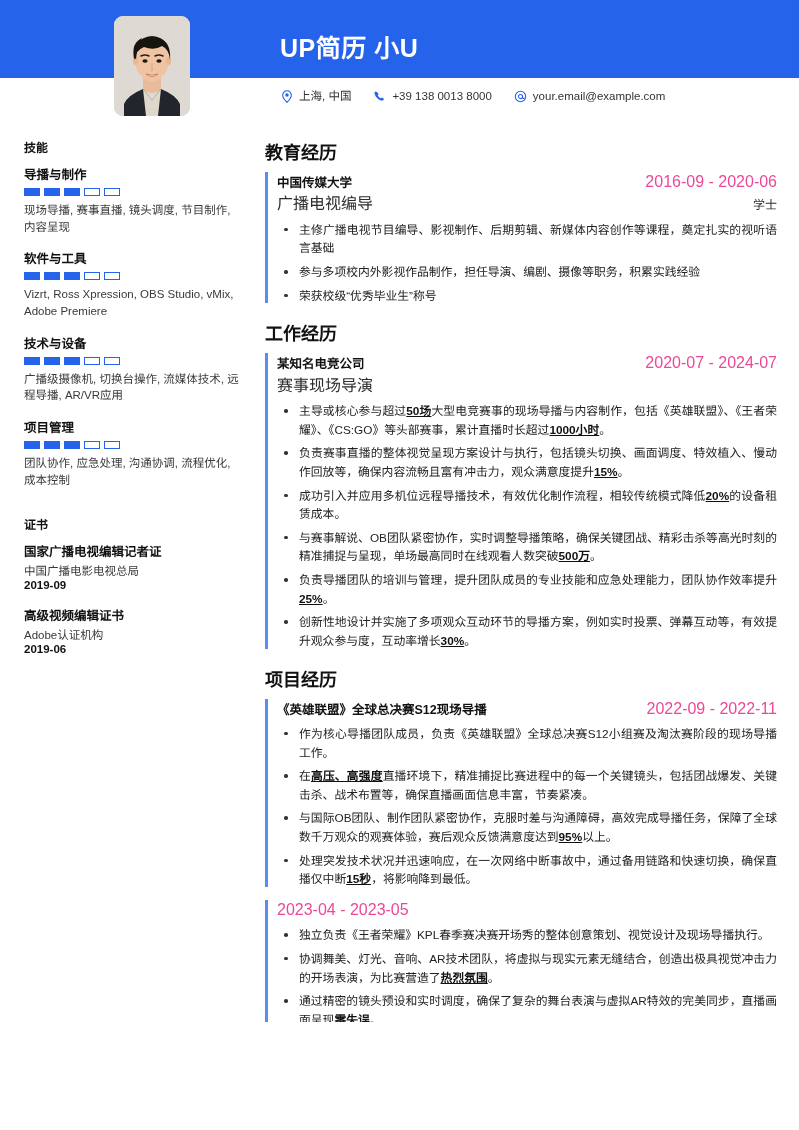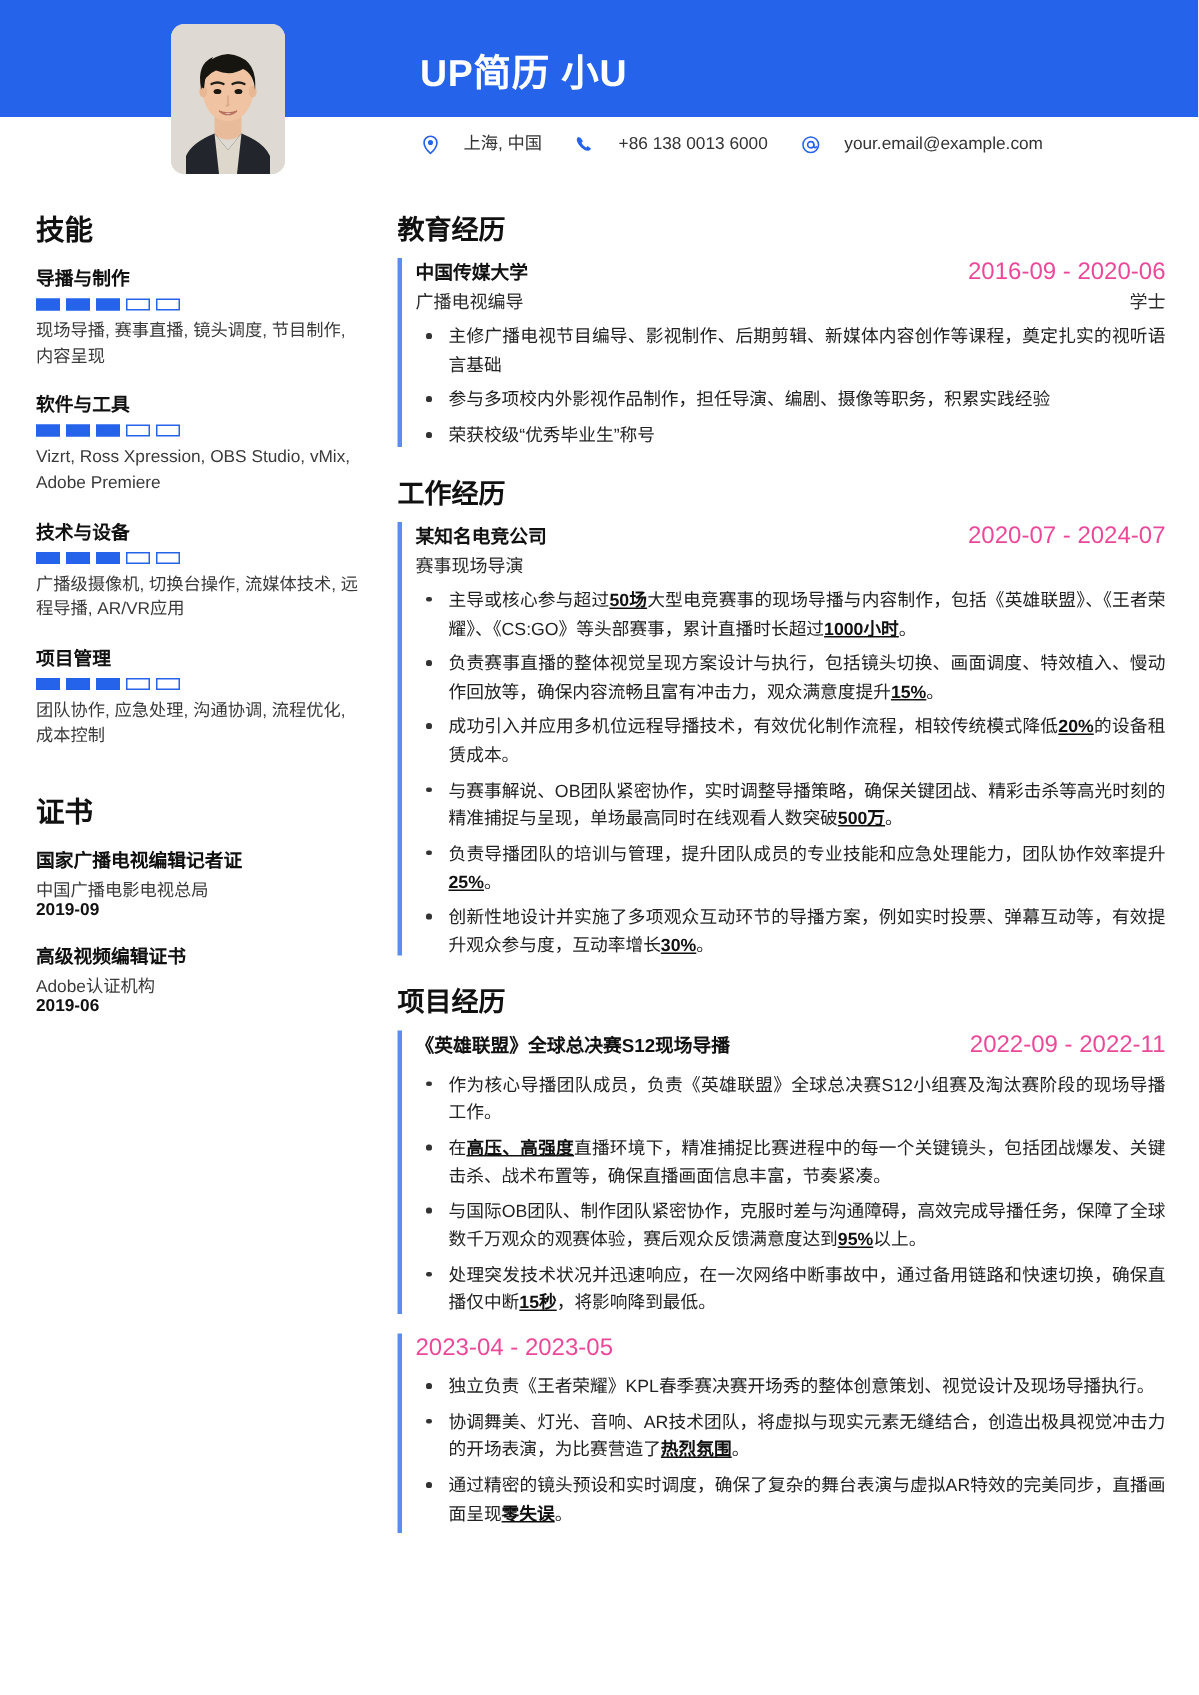--- a/index.html
+++ b/index.html
@@ -59,21 +59,21 @@
     position: absolute;
     top: 90px;
     left: 281px;
     display: flex;
     align-items: center;
     gap: 22px;
     font-size: 11.5px;
     color: #333333;
     z-index: 3;
   }
-  .contact-item { display: flex; align-items: center; gap: 16px; white-space: nowrap; }
+  .contact-item { display: flex; align-items: center; gap: 6px; white-space: nowrap; }
   .contact-item svg { display: block; flex: 0 0 auto; }
   .contact-text { line-height: 1; }
 
   
   .body-wrap {
     position: absolute;
     top: 130px;
     left: 0;
     width: 799px;
     display: flex;
@@ -87,21 +87,21 @@
   }
 
   .main {
     width: 536px;
     flex: 0 0 536px;
     padding: 8px 22px 0 2px;
   }
 
   
   .side-section-title {
-    font-size: 19px;
+    font-size: 12px;
     font-weight: bold;
     color: #111111;
     margin-bottom: 9px;
   }
 
   .skill-group { margin-bottom: 13px; }
 
   .skill-name {
     font-size: 12.5px;
     font-weight: bold;
@@ -191,21 +191,21 @@
     line-height: 1.4;
   }
   .entry-subhead {
     display: flex;
     justify-content: space-between;
     align-items: baseline;
     gap: 10px;
     margin-top: 0px;
   }
   .entry-role {
-    font-size: 12px;
+    font-size: 16px;
     color: #2d2d2d;
     line-height: 1.4;
   }
   .entry-degree {
     font-size: 12px;
     color: #2d2d2d;
     white-space: nowrap;
     line-height: 1.4;
   }
 
@@ -285,21 +285,21 @@
       <svg width="12" height="13" viewBox="0 0 12 13">
         <path d="M6 0.8c-2.4 0-4.3 1.9-4.3 4.3C1.7 8.4 6 12.3 6 12.3s4.3-3.9 4.3-7.2C10.3 2.7 8.4 0.8 6 0.8z" fill="none" stroke="#2563eb" stroke-width="1.1"></path>
         <circle cx="6" cy="5" r="1.7" fill="#2563eb"></circle>
       </svg>
       <span class="contact-text">上海, 中国</span>
     </div>
     <div class="contact-item">
       <svg width="13" height="13" viewBox="0 0 13 13">
         <path d="M2.4 1.4c-.8.7-1.1 1.8-.7 2.8.9 2.6 3.4 5.2 6.1 6.2 1 .4 2.1.1 2.8-.7l.5-.6-2.3-1.7-1 .9c-1.3-.6-2.5-1.8-3.1-3.1l.9-1L4 1.9z" fill="#2563eb"></path>
       </svg>
-      <span class="contact-text">+86 138 0013 6000</span>
+      <span class="contact-text">+39 138 0013 8000</span>
     </div>
     <div class="contact-item">
       <svg width="13" height="13" viewBox="0 0 13 13">
         <circle cx="6.5" cy="6.5" r="5.2" fill="none" stroke="#2563eb" stroke-width="1.05"></circle>
         <circle cx="6.5" cy="6.5" r="2.1" fill="none" stroke="#2563eb" stroke-width="1.05"></circle>
         <path d="M8.6 6.5v1.3c0 .9 1.3 1 1.6.1" fill="none" stroke="#2563eb" stroke-width="1.05" stroke-linecap="round"></path>
       </svg>
       <span class="contact-text">your.email@example.com</span>
     </div>
   </div>

